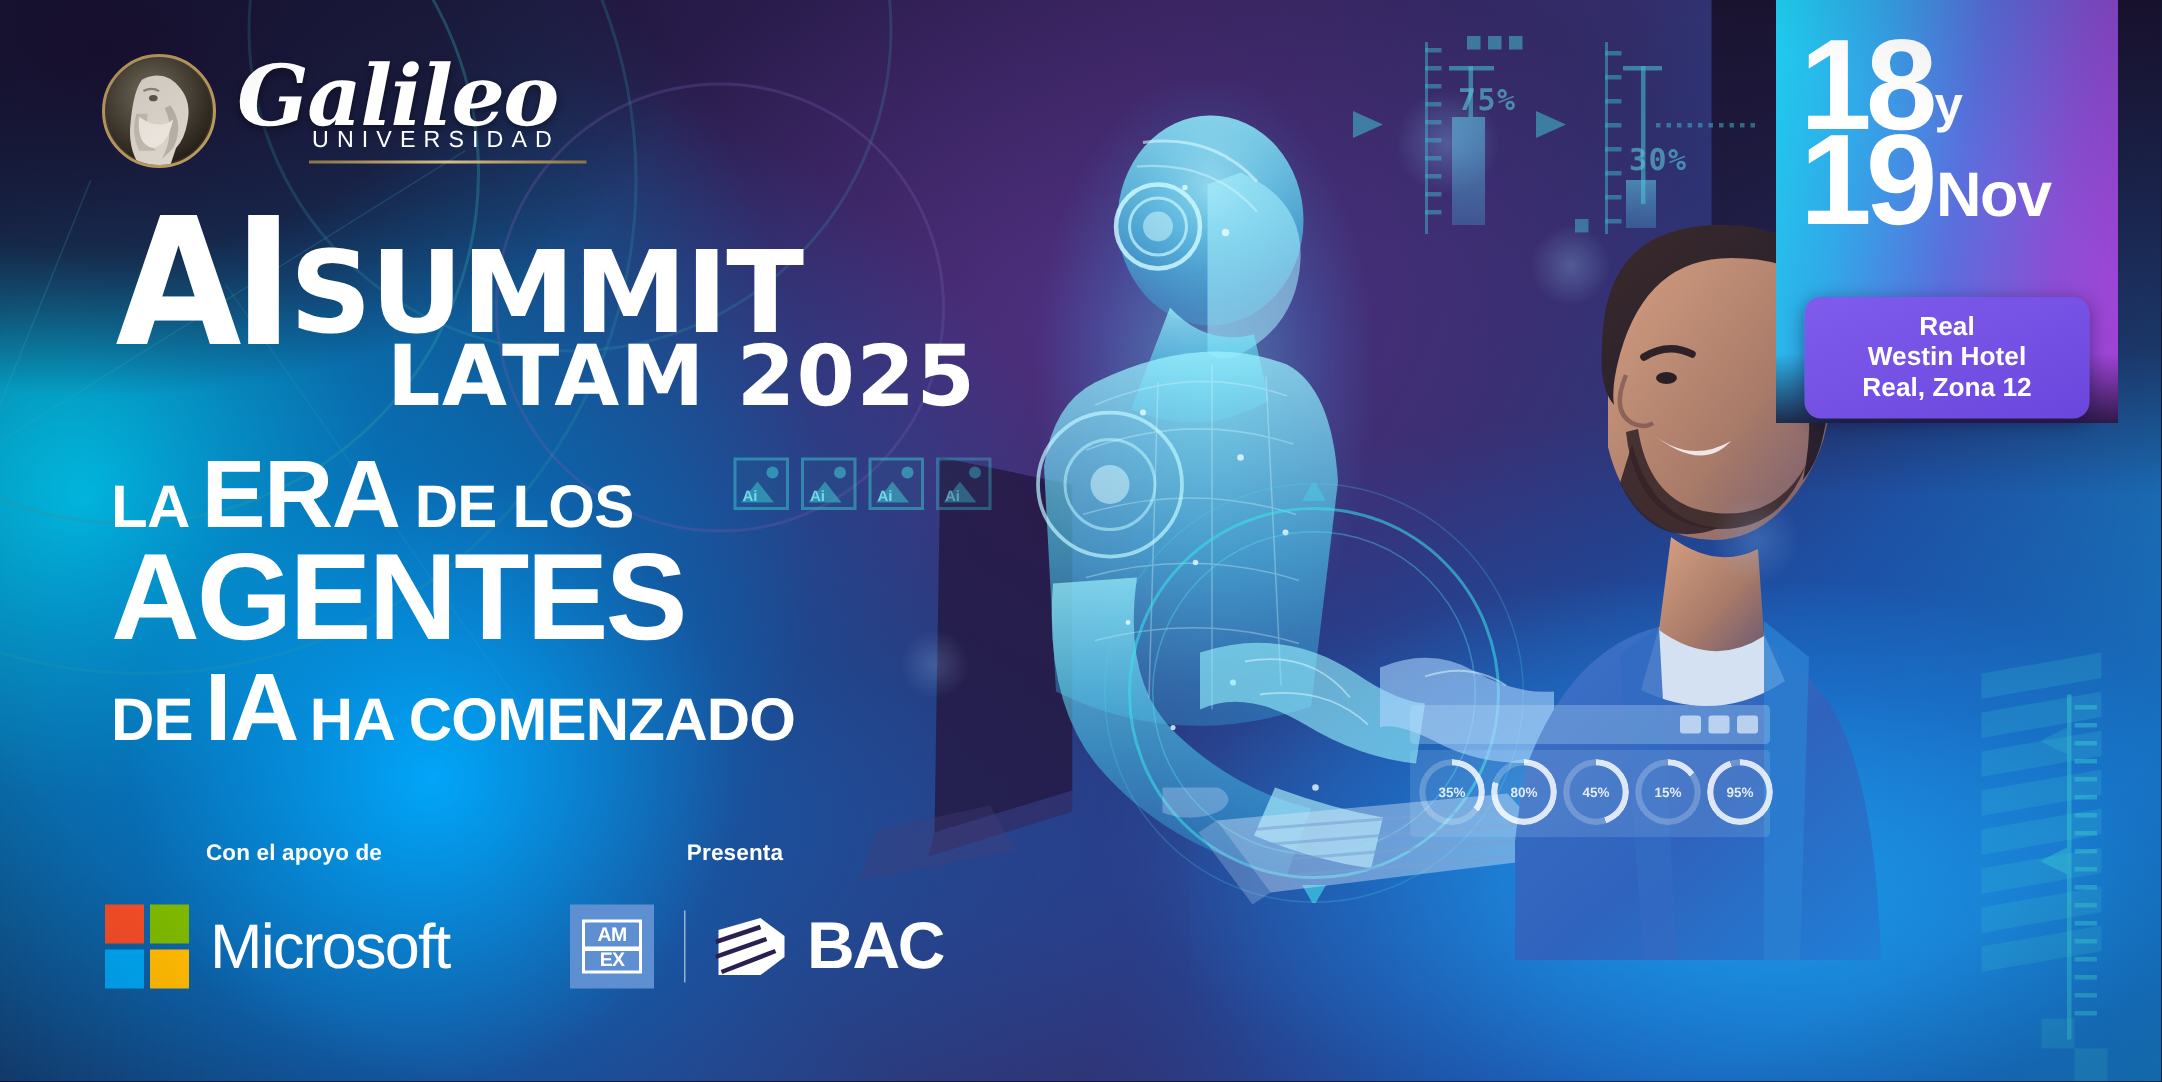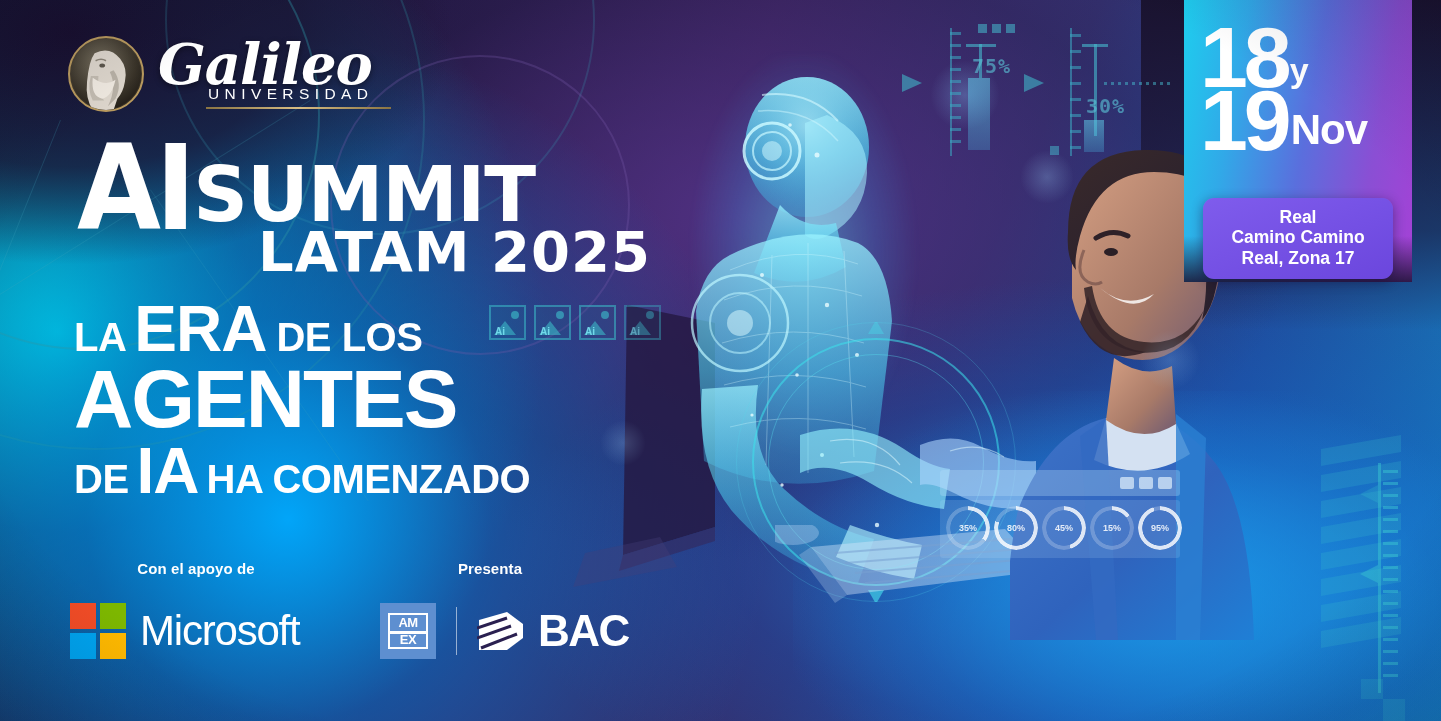--- a/index.html
+++ b/index.html
@@ -632,18 +632,18 @@
         <span class="d-y">y</span>
       </div>
       <div class="d-row d-row2">
         <span class="d-num">19</span>
         <span class="d-mon">Nov</span>
       </div>
     </div>
   </div>
   <div class="venue">
     <div>Real</div>
-    <div>Camino Camino</div>
-    <div>Real, Zona 17</div>
+    <div>Westin Hotel</div>
+    <div>Real, Zona 12</div>
   </div>
 
   <div class="vignette"></div>
 </div>
 
 </body></html>

